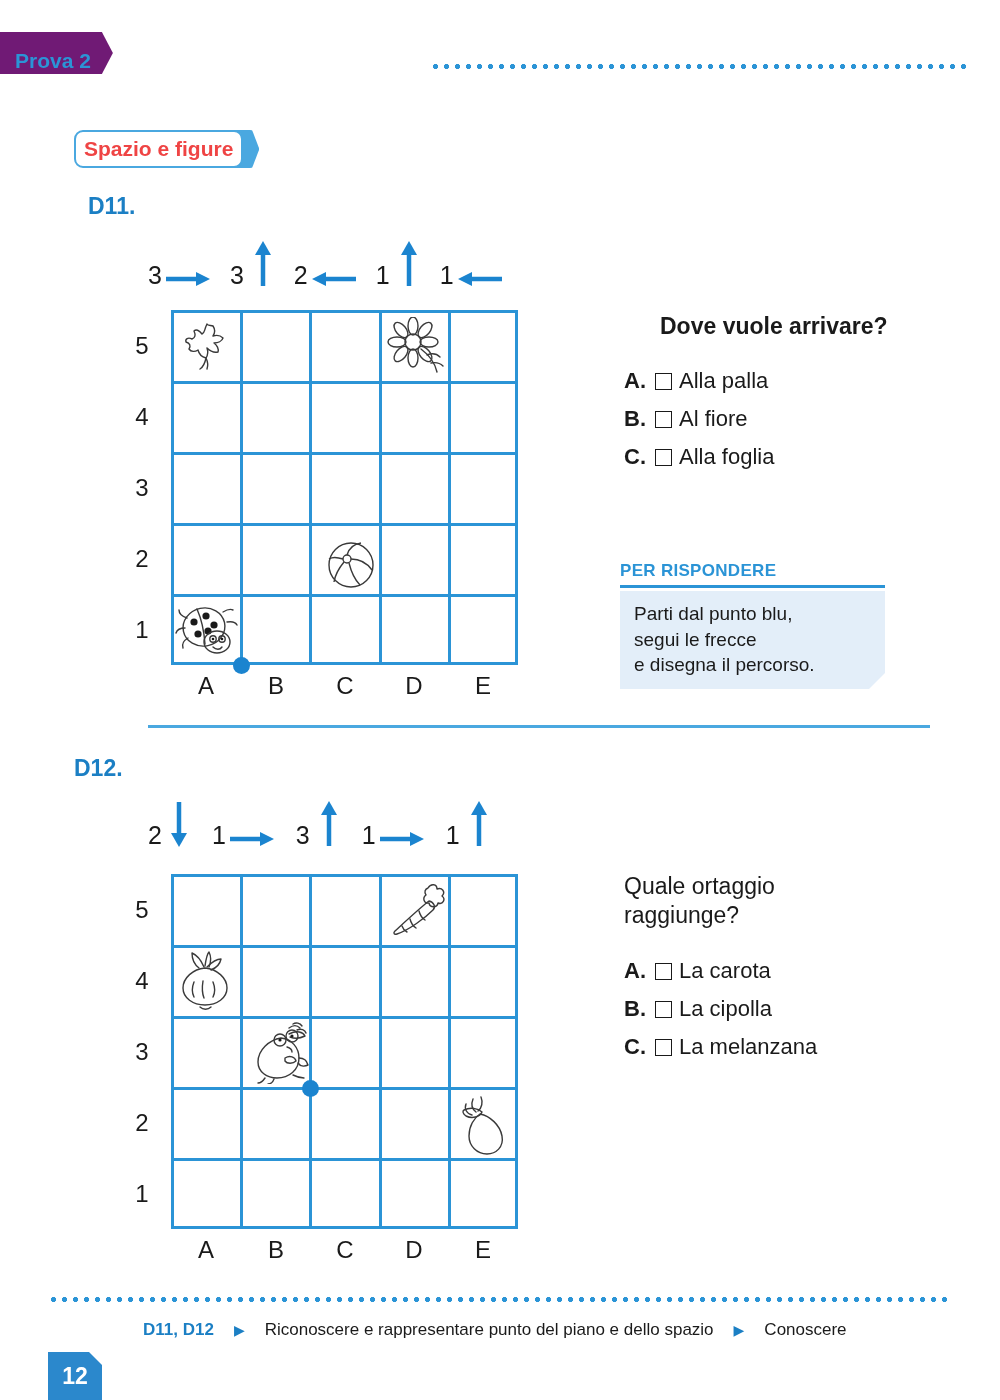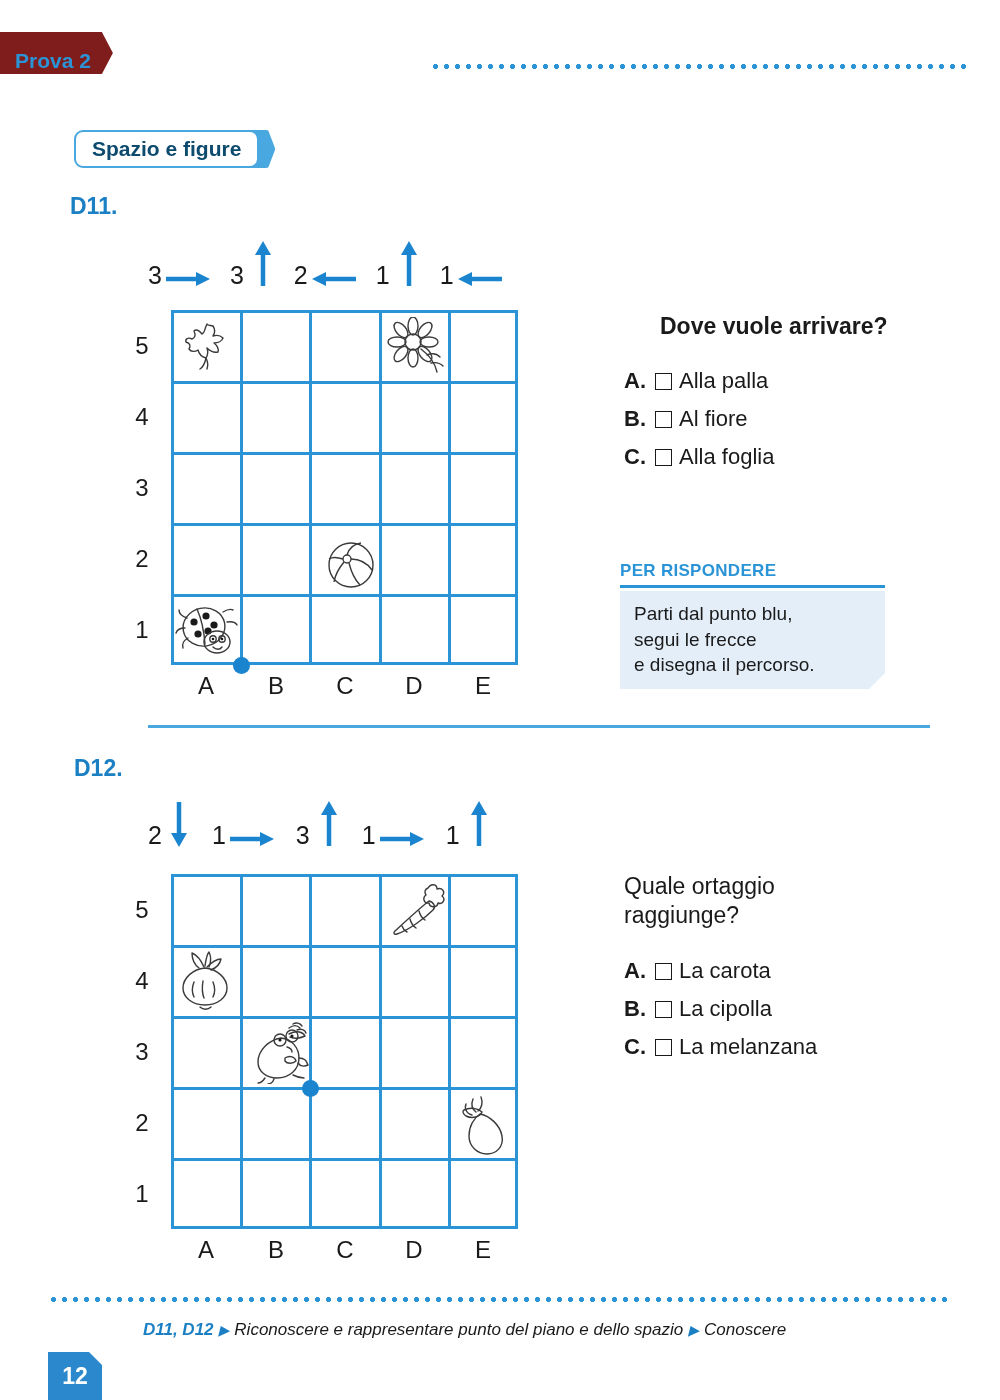--- a/index.html
+++ b/index.html
@@ -13,36 +13,36 @@
 
   
   #header-bar{position:absolute;left:0;top:32px;height:42px;display:flex;align-items:stretch;}
   #prove-tab{
     background:#2b94d6;color:#ffffff;font-weight:bold;font-size:21px;
     letter-spacing:.5px;display:flex;align-items:center;
     padding:0 18px 0 76px;
     clip-path:polygon(0 0, calc(100% - 11px) 0, 100% 50%, calc(100% - 11px) 100%, 0 100%);
   }
   #prova-tab{
-    background:#7f1d1d;color:#2b94d6;font-weight:bold;font-size:21px;
+    background:#701a75;color:#2b94d6;font-weight:bold;font-size:21px;
     display:flex;align-items:center;padding:16px 22px 0 16px;margin-left:-1px;
     clip-path:polygon(0 0, calc(100% - 11px) 0, 100% 50%, calc(100% - 11px) 100%, 0 100%);
   }
   #header-dots{
     position:absolute;left:430px;top:64px;width:540px;height:5px;
     background-image:radial-gradient(circle, #2b94d6 45%, transparent 47%);
     background-size:11px 5px;background-repeat:repeat-x;
   }
 
   
   #section-badge-wrap{position:absolute;left:74px;top:130px;display:flex;align-items:stretch;height:38px;}
   #section-badge{
     background:#ffffff;border:2.5px solid #4aa8e0;border-radius:9px;
-    color:#0c4a6e;font-weight:bold;font-size:21px;display:flex;align-items:center;
-    padding:0 16px;position:relative;z-index:2;
+    color:#ef4444;font-weight:bold;font-size:21px;display:flex;align-items:center;
+    padding:0 8px;position:relative;z-index:2;
   }
   #section-badge-tab{
     width:26px;background:#4aa8e0;border-radius:0 9px 9px 0;margin-left:-10px;
     clip-path:polygon(0 0, 72% 0, 100% 50%, 72% 100%, 0 100%);
   }
 
   
   .q-code{color:#1b7fc4;font-weight:bold;font-size:23px;}
   .q-text{color:#1a1a1a;font-size:23px;}
   .q-head{position:absolute;display:flex;gap:12px;align-items:baseline;}
@@ -79,21 +79,21 @@
 
   
   #separator{position:absolute;left:148px;top:725px;width:782px;height:3px;background:#4aa8e0;}
 
   
   #footer-dots{
     position:absolute;left:48px;top:1297px;width:900px;height:5px;
     background-image:radial-gradient(circle, #2b94d6 45%, transparent 47%);
     background-size:11px 5px;background-repeat:repeat-x;
   }
-  #footer-line{position:absolute;left:143px;top:1320px;font-size:17px;color:#1a1a1a;display:flex;align-items:center;gap:5px;font-style:italic;}
+  #footer-line{position:absolute;left:143px;top:1320px;font-size:17px;color:#1a1a1a;display:flex;align-items:center;gap:20px;}
   #footer-line .fcode{color:#1b7fc4;font-weight:bold;}
   .tri{color:#1b7fc4;font-size:14px;}
   #page-tab{
     position:absolute;left:48px;top:1352px;width:54px;height:58px;background:#2b88cc;
     clip-path:polygon(0 0, calc(100% - 13px) 0, 100% 13px, 100% 100%, 0 100%);
     color:#ffffff;font-size:23px;font-weight:bold;display:flex;align-items:center;justify-content:center;
     padding-bottom:10px;box-sizing:border-box;
   }
 </style>
 </head>
@@ -104,21 +104,21 @@
   <div id="header-bar">
     <div id="prova-tab">Prova 2</div>
   </div>
   <div id="header-dots"></div>
 
   <div id="section-badge-wrap">
     <div id="section-badge">Spazio e figure</div>
     <div id="section-badge-tab"></div>
   </div>
 
-  <div class="q-head" style="left:70px;top:193px;">
+  <div class="q-head" style="left:88px;top:193px;">
     <span class="q-code">D11.</span>
   </div>
 
   <div class="seq" style="left:148px;top:238px;height:52px;">
     <div class="step">
       <span class="num">3</span>
       <span>
         <svg width="52" height="30" viewBox="0 0 52 30">
             <path d="M4 19 L38 19" stroke="#1b84cf" stroke-width="4.5" fill="none"></path>
             <path d="M48 19 L34 12 L34 26 Z" fill="#1b84cf"></path>

